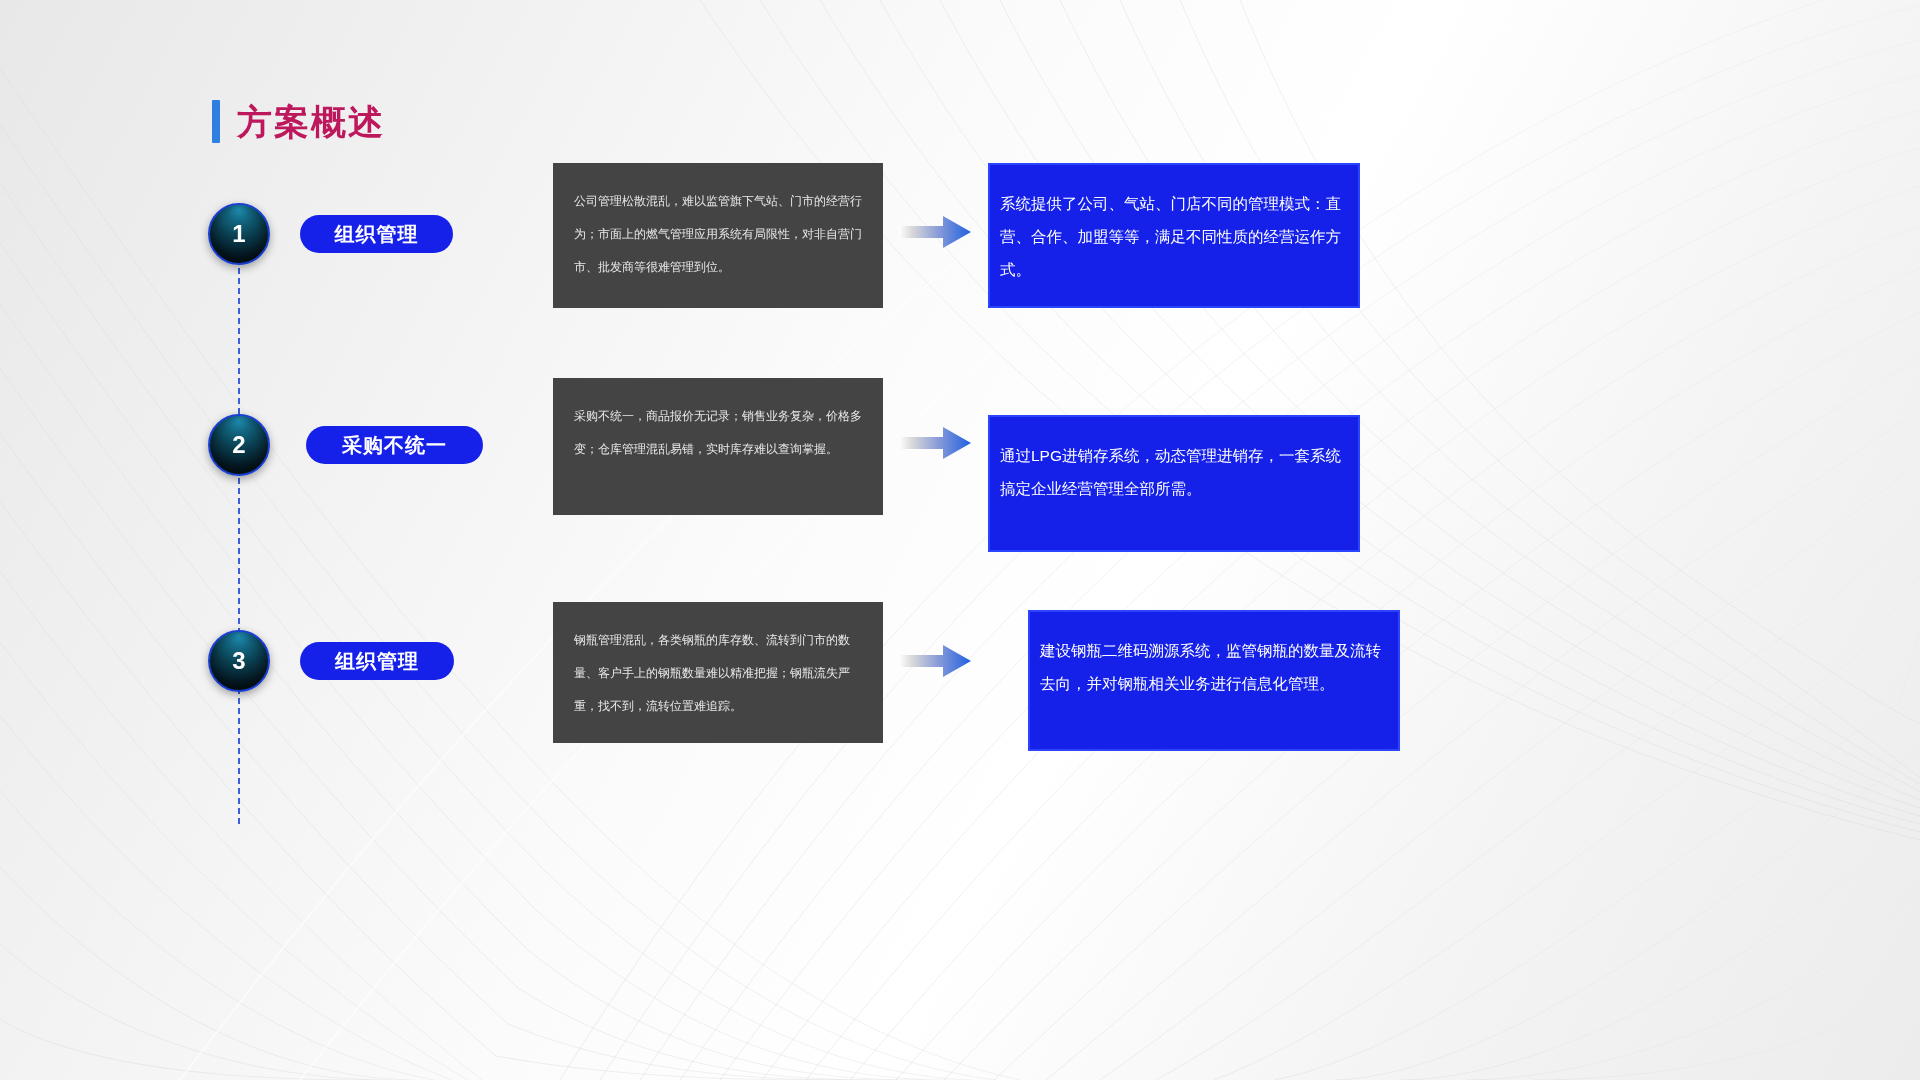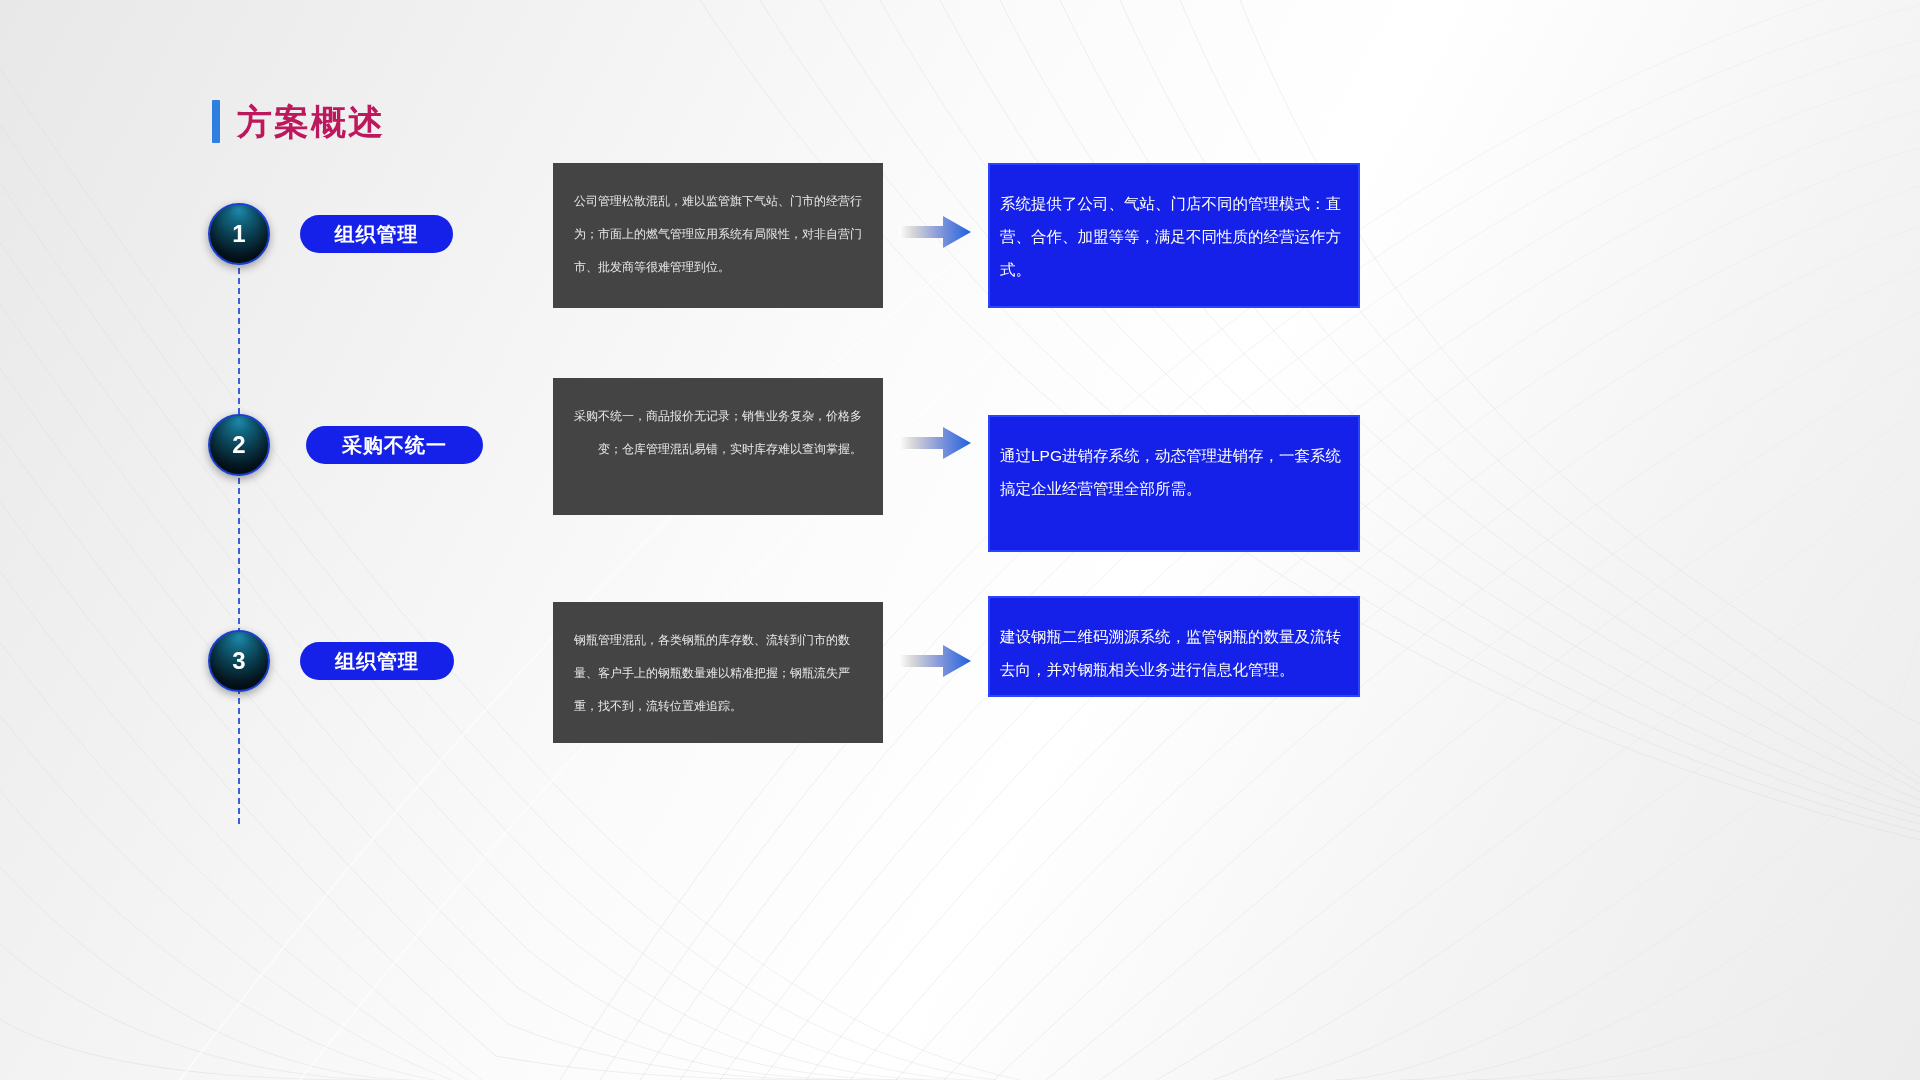--- a/index.html
+++ b/index.html
@@ -70,39 +70,39 @@
 
   
   .dark-box {
     position:absolute; left:514px; width:330px;
     background:#444444;
     color:#e9e9e9; font-size:12px; line-height:33px;
     padding:22px 21px;
     margin-left:39px;
   }
   #row-0 .dark-box { top:0px;  height:145px; }
-  #row-1 .dark-box { top:0px;  height:137px;text-align:right; }
+  #row-1 .dark-box { top:0px;  height:137px; }
   #row-2 .dark-box { top:8px;  height:141px; }
 
   
   .arrow { position:absolute; left:899px; width:72px; height:34px; }
   #row-0 .arrow { top:52px; }
   #row-1 .arrow { top:48px; }
   #row-2 .arrow { top:50px; }
 
   
   .blue-box {
     position:absolute; left:988px; width:372px;
     background:#1521e8; border:2px solid #2a44ff;
     color:#ffffff; font-size:15.5px; line-height:33px;
     padding:22px 10px;
   }
   #row-0 .blue-box { top:0px;  height:145px; }
   #row-1 .blue-box { top:0px;  height:137px;margin-top:37px; }
-  #row-2 .blue-box { top:2px;  height:101px; }
+  #row-2 .blue-box { top:16px;  height:141px;margin-left:40px; }
 </style>
 </head>
 <body>
 
 <div id="bg-layer"></div>
 
 <svg id="bg-waves" viewBox="0 0 1920 1080" preserveAspectRatio="none">
   <defs>
     <linearGradient id="wfade" x1="0" y1="0" x2="1" y2="0.4">
       <stop offset="0" stop-color="#c9c9c9" stop-opacity="0.55"></stop>

